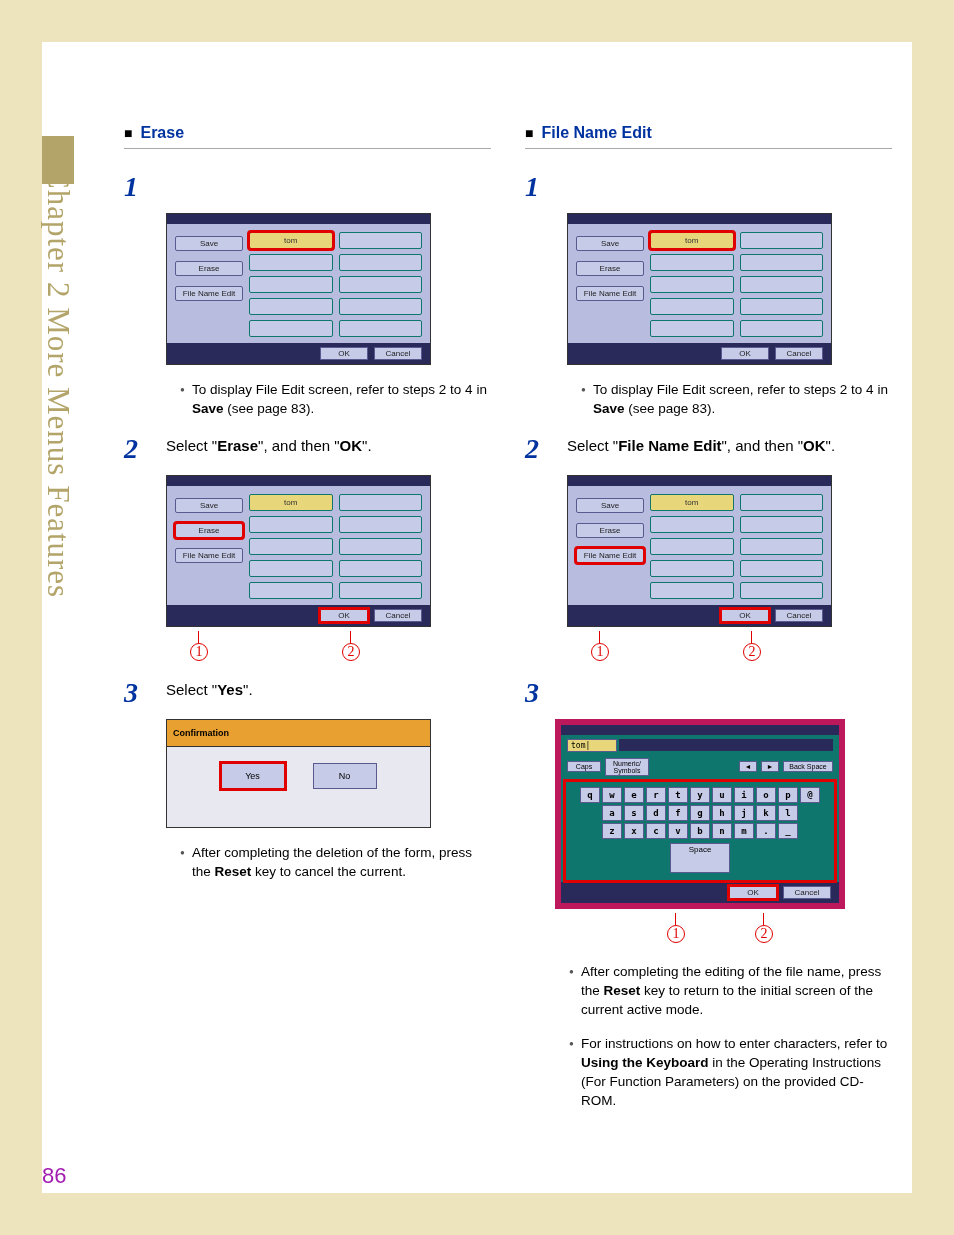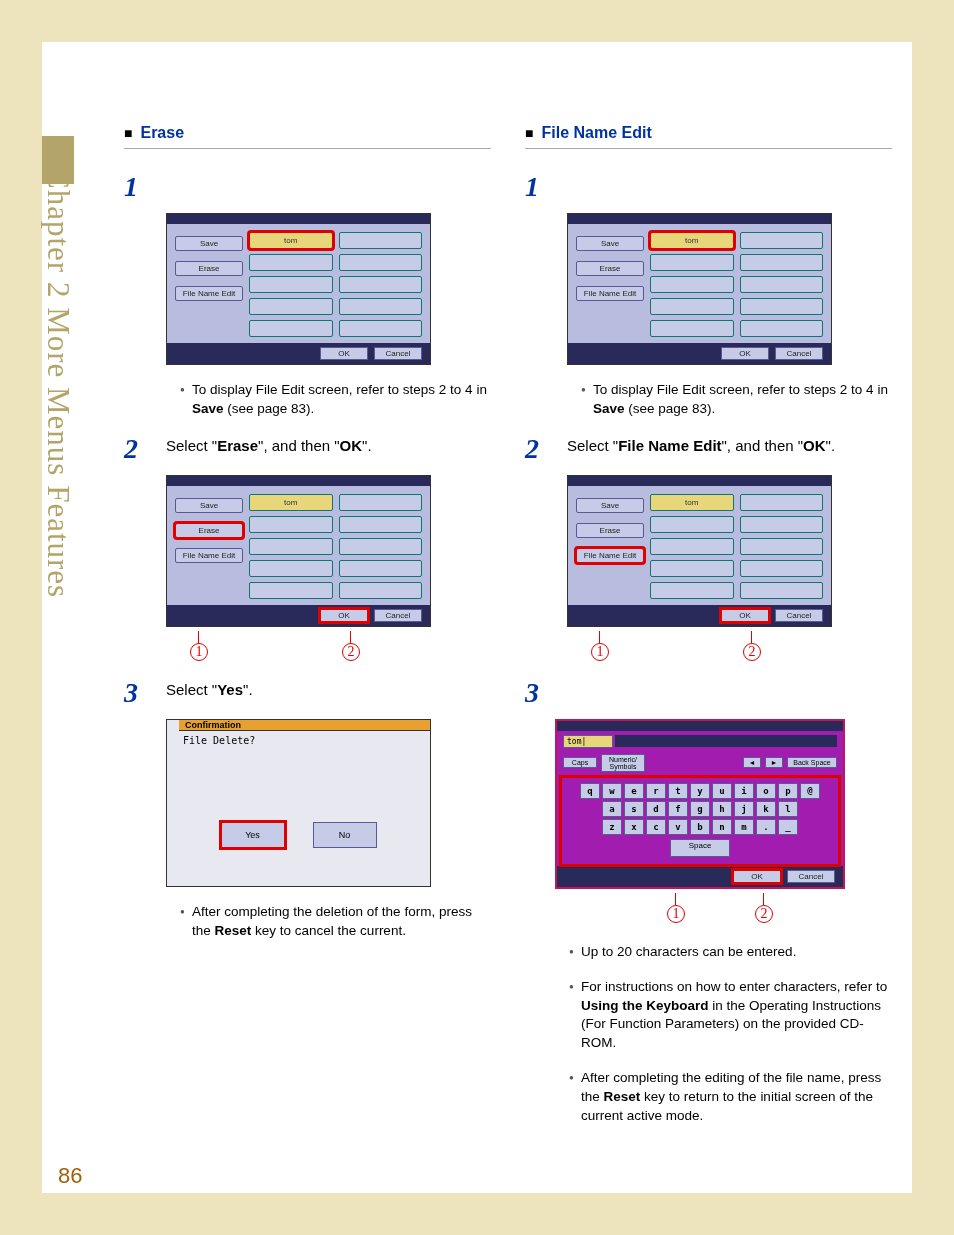--- a/index.html
+++ b/index.html
@@ -167,23 +167,22 @@
   .confirm-ss {
     width: 265px;
     border: 1px solid #333;
     background: #e8e8f0;
   }
   .confirm-title {
     background: #e8a030;
     border-bottom: 1px solid #333;
     font-size: 9px;
     font-weight: bold;
-    padding: 0 6px;
+    padding: 8px 6px;
     color: #000;
-    margin-left: 12px;
   }
   .confirm-msg {
     font-size: 10px;
     padding: 4px 10px 60px 16px;
     font-family: monospace;
   }
   .confirm-btns {
     display: flex;
     justify-content: center;
     gap: 28px;
@@ -194,22 +193,22 @@
     height: 26px;
     background: #c6cbe8;
     border: 1px solid #5a5a90;
     font-size: 9px;
     text-align: center;
     line-height: 24px;
   }
   
   .kb-ss {
     width: 290px;
-    border: 2px solid #be185d;
-    background: #a21caf;
+    border: 6px solid #be185d;
+    background: #0f766e;
   }
   .kb-top { height: 10px; background: #2a2a5a; }
   .kb-field-row { padding: 4px 6px; display: flex; }
   .kb-field {
     flex: 0 0 50px;
     background: #e8d77a;
     border: 1px solid #5a5a90;
     font-size: 8px;
     padding: 1px 3px;
     font-family: monospace;
@@ -232,34 +231,34 @@
     border: 1px solid #5a5a90;
     font-size: 9px;
     text-align: center;
     line-height: 14px;
     font-family: monospace;
     font-weight: bold;
   }
   .kb-space-row { display: flex; justify-content: center; padding: 2px 0 4px 0; }
   .kb-space {
     width: 60px;
-    height: 18px;
+    height: 30px;
     background: #c6cbe8;
     border: 1px solid #5a5a90;
     font-size: 8px;
     text-align: center;
     line-height: 12px;
   }
   .page-num {
     position: absolute;
-    left: 16px;
+    left: 0;
     bottom: 4px;
     font-size: 22px;
     font-family: Arial, sans-serif;
-    color: #a16207;
+    color: #a21caf;
   }
 </style>
 </head>
 <body>
 
 <div class="page-inner">
   <div class="side-tab"></div>
   <div class="side-label">
     <span>Chapter 2    More Menus Features</span>
   </div>
@@ -354,21 +353,20 @@
       <div class="step">
         <div class="step-num">3</div>
         <div class="step-body">
           <span>Select "</span><b>Yes</b><span>".</span>
         </div>
       </div>
 
       <div class="screenshot-wrap">
         <div class="confirm-ss">
           <div class="confirm-title">Confirmation</div>
-          <div class="confirm-msg">File Delete?</div>
           <div class="confirm-btns">
             <div class="confirm-btn hl-red">Yes</div>
             <div class="confirm-btn">No</div>
           </div>
         </div>
       </div>
 
       <div class="bullet-note">
         <span>After completing the deletion of the form, press the </span><b>Reset</b><span> key to cancel the current.</span>
       </div>
@@ -525,25 +523,24 @@
           </div>
         </div>
       </div>
       <div class="callouts" style="margin-left:30px;width:290px">
         <div class="callout-line" style="left:120px"></div>
         <div class="callout-num" style="left:112px">1</div>
         <div class="callout-line" style="left:208px"></div>
         <div class="callout-num" style="left:200px">2</div>
       </div>
 
-      <div class="bullet-note" style="margin-left:44px">Up to 20 characters can be entered.</div>
+      <div class="bullet-note" style="margin-left:44px">
+        <span>After completing the editing of the file name, press the </span><b>Reset</b><span> key to return to the initial screen of the current active mode.</span>
+      </div>
       <div class="bullet-note" style="margin-left:44px">
         <span>For instructions on how to enter characters, refer to </span><b>Using the Keyboard</b><span> in the Operating Instructions (For Function Parameters) on the provided CD-ROM.</span>
       </div>
-      <div class="bullet-note" style="margin-left:44px">
-        <span>After completing the editing of the file name, press the </span><b>Reset</b><span> key to return to the initial screen of the current active mode.</span>
-      </div>
     </div>
 
   </div>
 
   <div class="page-num">86</div>
 </div>
 
 </body></html>

